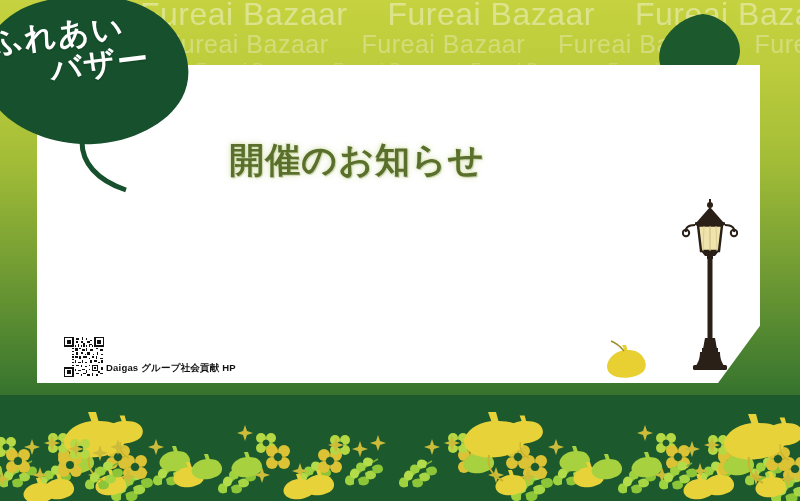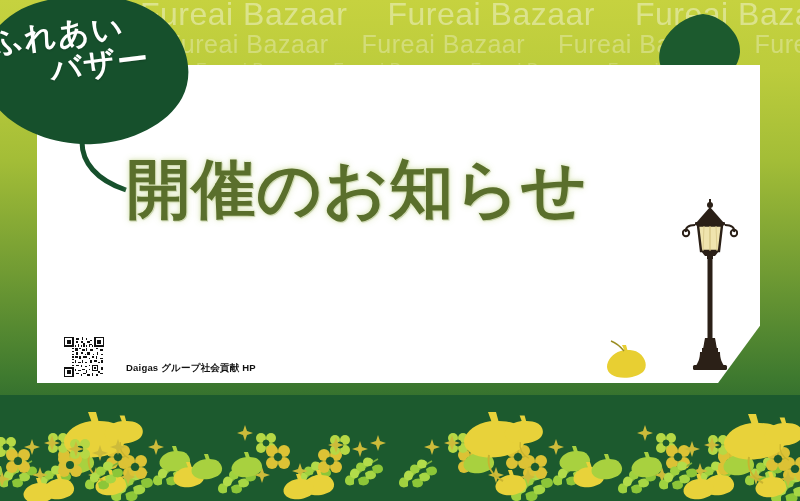--- a/index.html
+++ b/index.html
@@ -51,24 +51,24 @@
   .title-wrap{position:absolute;left:37px;top:128px;width:640px;text-align:center;}
   .title-line{
     color:#5a6f2c;font-weight:700;line-height:1.16;
     letter-spacing:1px;
     text-shadow:
        0 0 3px rgba(214,226,176,.95),
        0 0 7px rgba(214,226,176,.85),
        1px 1px 0 rgba(90,111,44,.35);
   }
   .title-1{font-size:52px;}
-  .title-2{font-size:64px;margin-top:24px;}
-
-  
-  .qr-block{position:absolute;left:64px;top:337px;display:flex;align-items:flex-end;gap:22px;}
+  .title-2{font-size:35px;margin-top:12px;}
+
+  
+  .qr-block{position:absolute;left:64px;top:337px;display:flex;align-items:flex-end;gap:2px;}
   .qr-code{width:40px;height:40px;display:block;}
   .qr-label{font-size:9.5px;color:#111;font-weight:700;letter-spacing:.2px;padding-bottom:2px;white-space:nowrap;}
 
   
   .lamp{position:absolute;left:682px;top:199px;width:56px;height:172px;}
 
   
   .loose-leaf{position:absolute;left:604px;top:336px;width:46px;height:44px;}
   .tr-leaf{position:absolute;left:643px;top:8px;width:116px;height:98px;}
 

